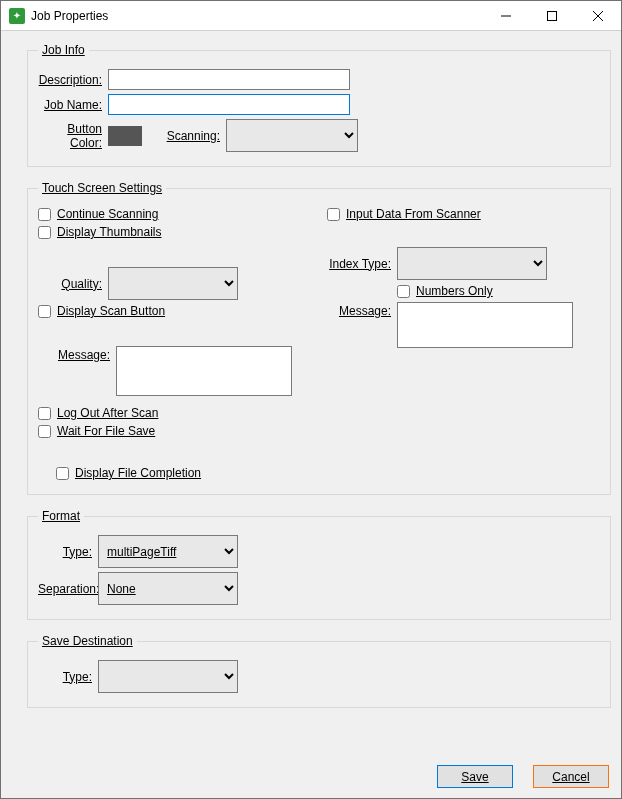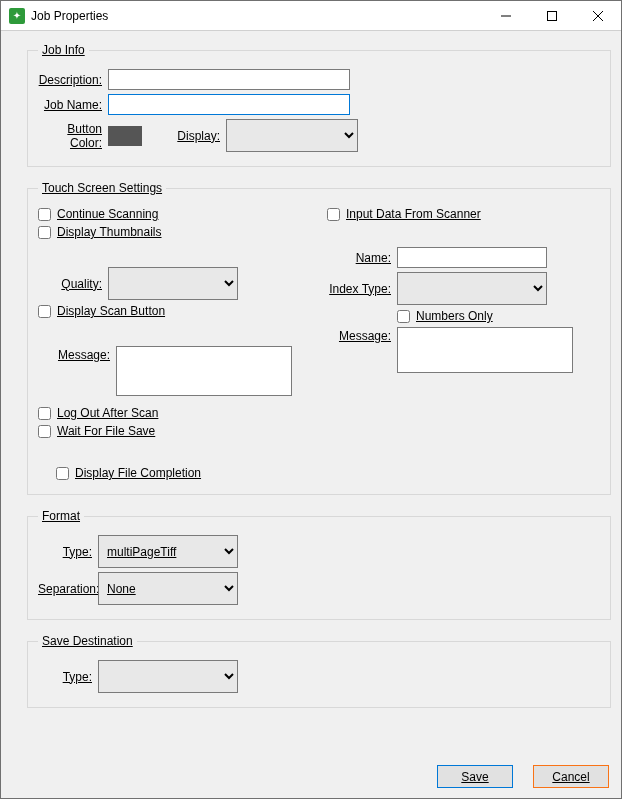--- a/index.html
+++ b/index.html
@@ -141,21 +141,21 @@
         <span class="lbl w70">Description:</span>
         <input class="text" style="width: 242px;" value="">
       </div>
       <div class="row">
         <span class="lbl w70">Job Name:</span>
         <input class="text focused" style="width: 242px;" value="">
       </div>
       <div class="row">
         <span class="lbl w70">Button Color:</span>
         <div class="swatch"></div>
-        <span class="lbl" style="width:70px; margin-left:14px">Display:</span>
+        <span class="lbl" style="width:70px; margin-left:14px">Scanning:</span>
         <select class="combo" style="width:132px">
           <option></option>
         </select>
       </div>
     </fieldset>
 
     <fieldset class="groupbox">
       <legend>Touch Screen Settings</legend>
       <div class="two-col">
         <div class="col">
@@ -195,24 +195,20 @@
           </label>
         </div>
 
         <div class="col">
           <label class="chk">
             <input type="checkbox" style="">
               <span>Input Data From Scanner</span>
           </label>
           <div style="height:18px"></div>
           <div class="row">
-            <span class="lbl w70">Name:</span>
-            <input class="text" style="width: 150px;" value="">
-          </div>
-          <div class="row">
             <span class="lbl w70">Index Type:</span>
             <select class="combo" style="width:150px">
               <option></option>
             </select>
           </div>
           <div class="row" style="margin-left:70px">
             <label class="chk" style="margin:0">
               <input type="checkbox" style="">
                 <span>Numbers Only</span>
             </label>

